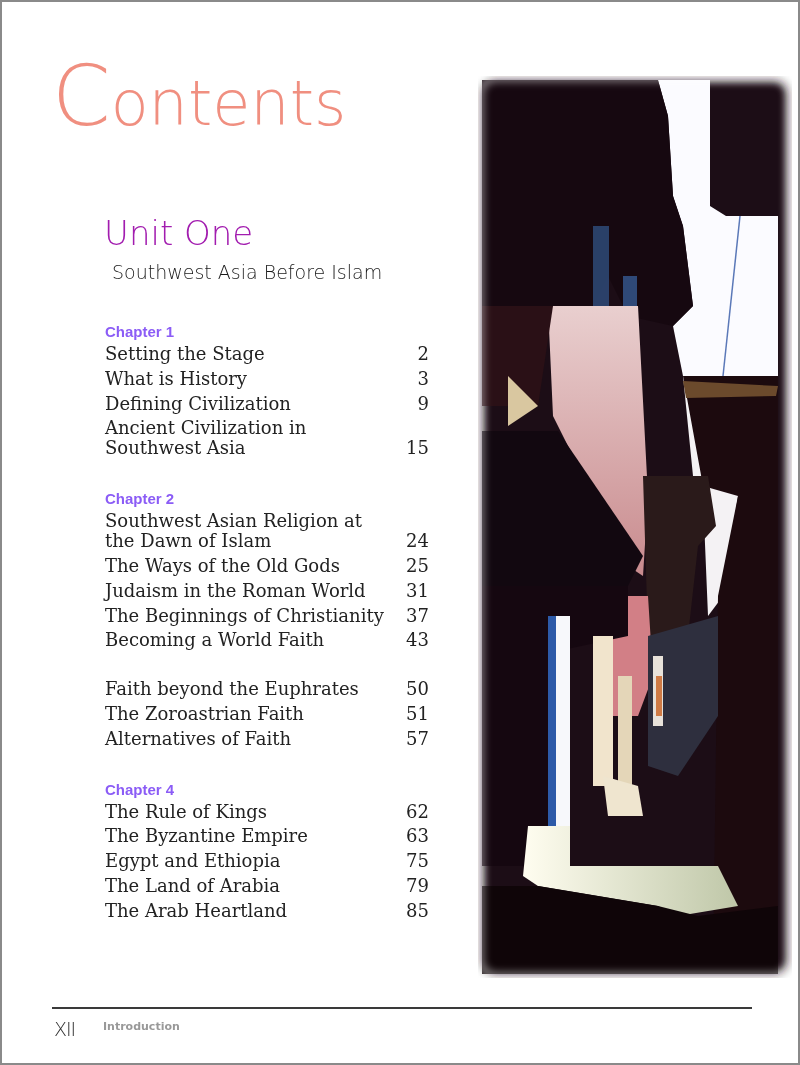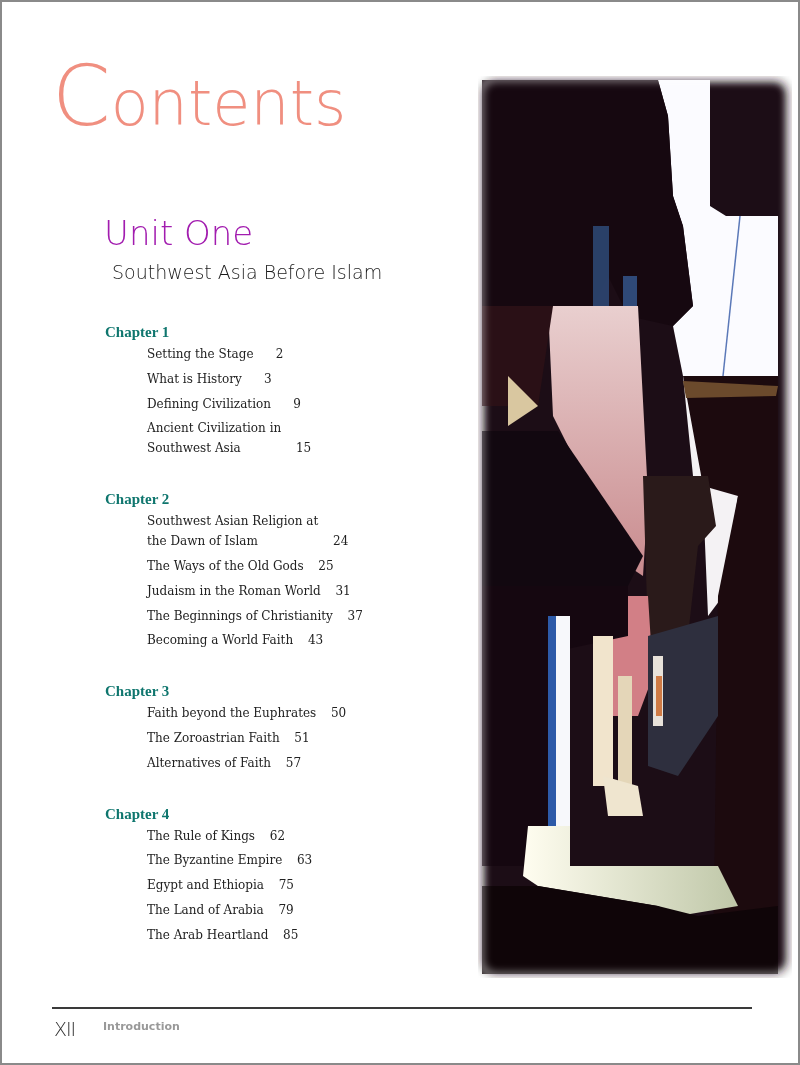--- a/index.html
+++ b/index.html
@@ -24,27 +24,27 @@
     font-size: 34px; color: #a21caf; line-height: 1; text-align: right;
   }
   .unit-sub {
     position: absolute; left: 102px; top: 261px;
     font-family: "DejaVu Sans", sans-serif; font-weight: 200;
     font-size: 19px; color: #1a1a1a; line-height: 1; margin-left: 8px;
   }
   .toc { position: absolute; left: 103px; top: 318px; width: 324px; }
   .chapter { margin-bottom: 24px; }
   .chapter-head {
-    font-family: Liberation Serif, serif; font-weight: bold;
-    font-size: 15px; color: #0f766e; height: 24px; line-height: 24px;
+    font-family: Liberation Sans, sans-serif; font-weight: bold;
+    font-size: 15px; color: #8b5cf6; height: 24px; line-height: 24px;
   }
   .entry {
-    display: flex; justify-content: flex-start; align-items: flex-end;
-    font-family: "DejaVu Serif", serif; font-size: 12px; color: #222;
-    line-height: 20px; padding-bottom: 4.8px; margin-left: 42px;
+    display: flex; justify-content: space-between; align-items: flex-end;
+    font-family: "DejaVu Serif", serif; font-size: 18px; color: #222;
+    line-height: 20px; padding-bottom: 4.8px;
   }
   .entry .label { white-space: pre-line; }
   .entry .page-num { text-align: right; min-width: 30px; }
   .footer-rule {
     position: absolute; left: 50px; top: 1005px; width: 700px; height: 2px;
     background: #3a3a3a;
   }
   .folio {
     position: absolute; left: 52px; top: 1016px;
     font-family: "DejaVu Sans", sans-serif; font-weight: 200;
@@ -112,21 +112,20 @@
           <span class="label">The Beginnings of Christianity</span>
           <span class="page-num">37</span>
         </div>
       <div class="entry">
           <span class="label">Becoming a World Faith</span>
           <span class="page-num">43</span>
         </div>
     </div>
 
     <div class="chapter">
-      <div class="chapter-head">Chapter 3</div>
       <div class="entry">
           <span class="label">Faith beyond the Euphrates</span>
           <span class="page-num">50</span>
         </div>
       <div class="entry">
           <span class="label">The Zoroastrian Faith</span>
           <span class="page-num">51</span>
         </div>
       <div class="entry">
           <span class="label">Alternatives of Faith</span>

